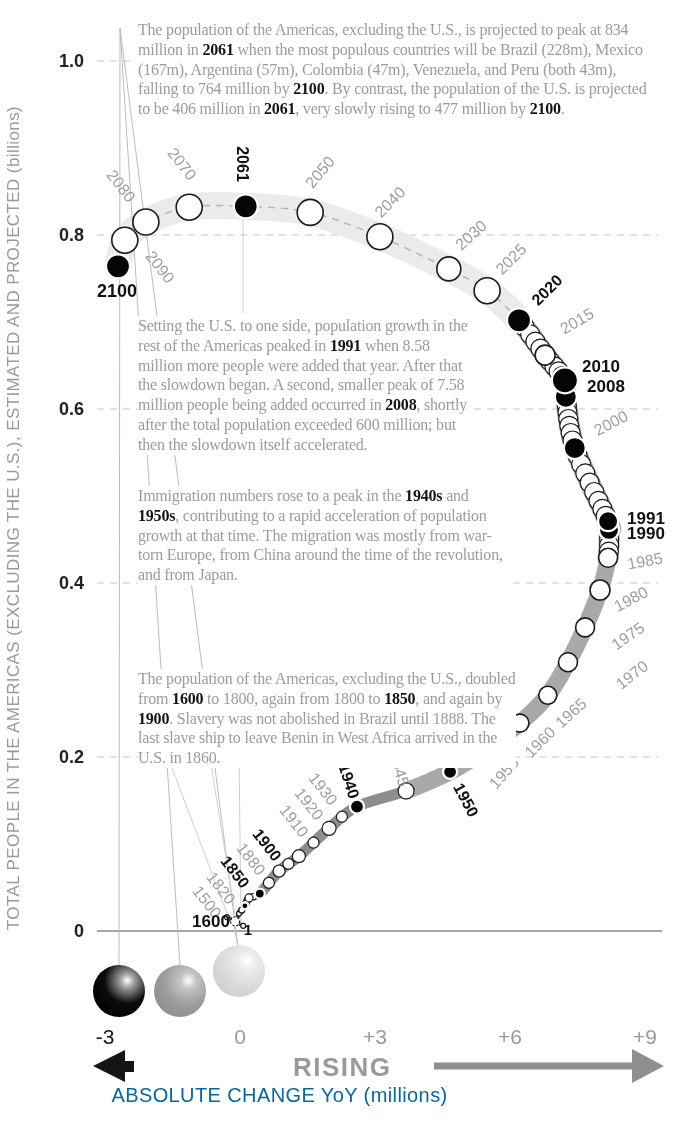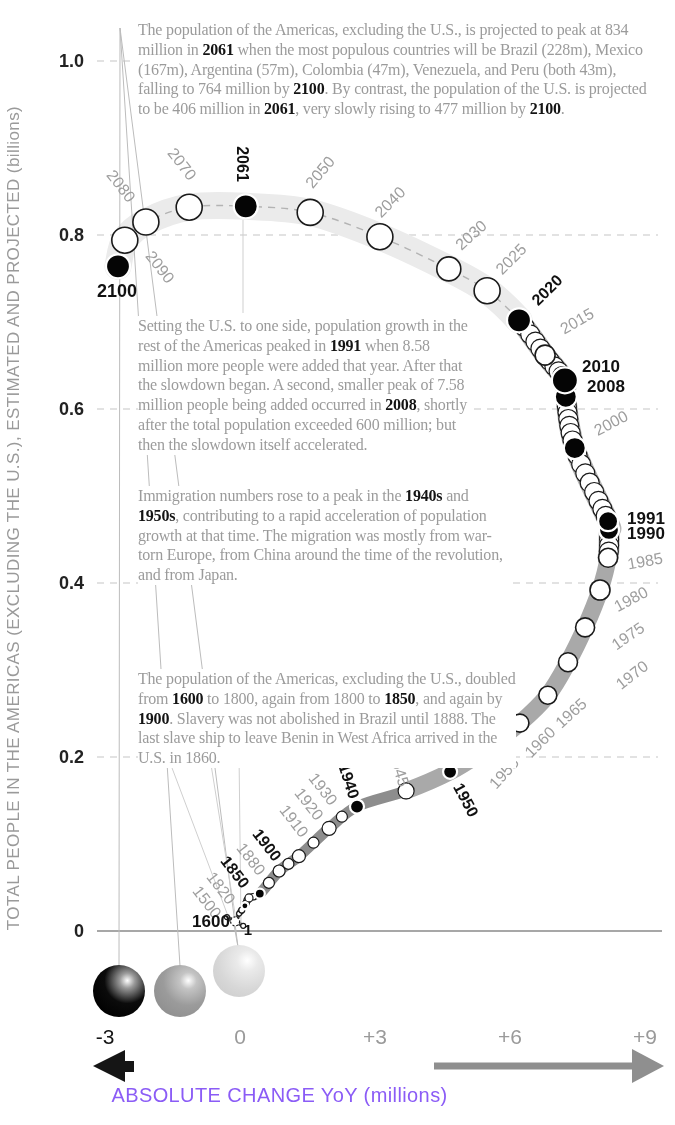--- a/index.html
+++ b/index.html
@@ -7,21 +7,21 @@
   .stage{position:relative;width:675px;height:1125px;overflow:hidden;background:#fff;}
   svg.chart{position:absolute;left:0;top:0;z-index:1;}
   svg text{font-family:"Liberation Sans",sans-serif;}
   .ann{position:absolute;z-index:3;background:#ffffff;color:#9b9b9b;font-size:16px;
        line-height:1.24;letter-spacing:-0.2px;font-family:Liberation Serif, serif;}
   .ann b{color:#141414;font-weight:700;}
   .ytitle{position:absolute;z-index:3;left:4px;top:1014px;width:992px;transform-origin:0 0;
        transform:rotate(-90deg);text-align:center;color:#9a9a9a;font-size:17px;letter-spacing:0.4px;
        white-space:nowrap;}
   .xtitle{position:absolute;z-index:3;left:0;top:1084px;width:559px;text-align:center;
-       color:#8b5cf6;font-size:20px;letter-spacing:0.4px;}
+       color:#0369a1;font-size:20px;letter-spacing:0.4px;}
   .falling{position:absolute;z-index:3;left:137px;top:1051px;font-size:26px;font-weight:800;
        color:#171717;letter-spacing:0.5px;}
   .rising{position:absolute;z-index:3;left:293px;top:1052px;font-size:26px;font-weight:700;
        color:#9a9a9a;letter-spacing:1.5px;}
 </style>
 </head>
 <body>
 
 <div class="stage">
   <svg class="chart" id="chart" width="675" height="1125" viewBox="0 0 675 1125">
@@ -219,14 +219,15 @@
       </g>
     </svg>
 
   <div class="ytitle">TOTAL PEOPLE IN THE AMERICAS (EXCLUDING THE U.S.), ESTIMATED AND PROJECTED (billions)</div>
 
   <div class="ann" style="left: 138px; top: 20px; width: 522px;"><span>The population of the Americas, excluding the U.S., is projected to peak at 834 million in </span><b>2061</b><span> when the most populous countries will be Brazil (228m), Mexico (167m), Argentina (57m), Colombia (47m), Venezuela, and Peru (both 43m), falling to 764 million by </span><b>2100</b><span>. By contrast, the population of the U.S. is projected to be 406 million in </span><b>2061</b><span>, very slowly rising to 477 million by </span><b>2100</b><span>.</span></div>
   <div class="ann" style="left: 138px; top: 316px; width: 334px;"><span>Setting the U.S. to one side, population growth in the rest of the Americas peaked in </span><b>1991</b><span> when 8.58 million more people were added that year. After that the slowdown began. A second, smaller peak of 7.58 million people being added occurred in </span><b>2008</b><span>, shortly after the total population exceeded 600 million; but then the slowdown itself accelerated.</span></div>
   <div class="ann" style="left: 138px; top: 486px; width: 372px;"><span>Immigration numbers rose to a peak in the </span><b>1940s</b><span> and </span><b>1950s</b><span>, contributing to a rapid acceleration of population growth at that time. The migration was mostly from war-torn Europe, from China around the time of the revolution, and from Japan.</span></div>
   <div class="ann" style="left: 138px; top: 628px; width: 378px; margin-top: 41px;"><span>The population of the Americas, excluding the U.S., doubled from </span><b>1600</b><span> to 1800, again from 1800 to </span><b>1850</b><span>, and again by </span><b>1900</b><span>. Slavery was not abolished in Brazil until 1888. The last slave ship to leave Benin in West Africa arrived in the U.S. in 1860.</span></div>
 
+  <div class="rising">RISING</div>
   <div class="xtitle">ABSOLUTE CHANGE YoY (millions)</div>
 </div>
 
 </body></html>

